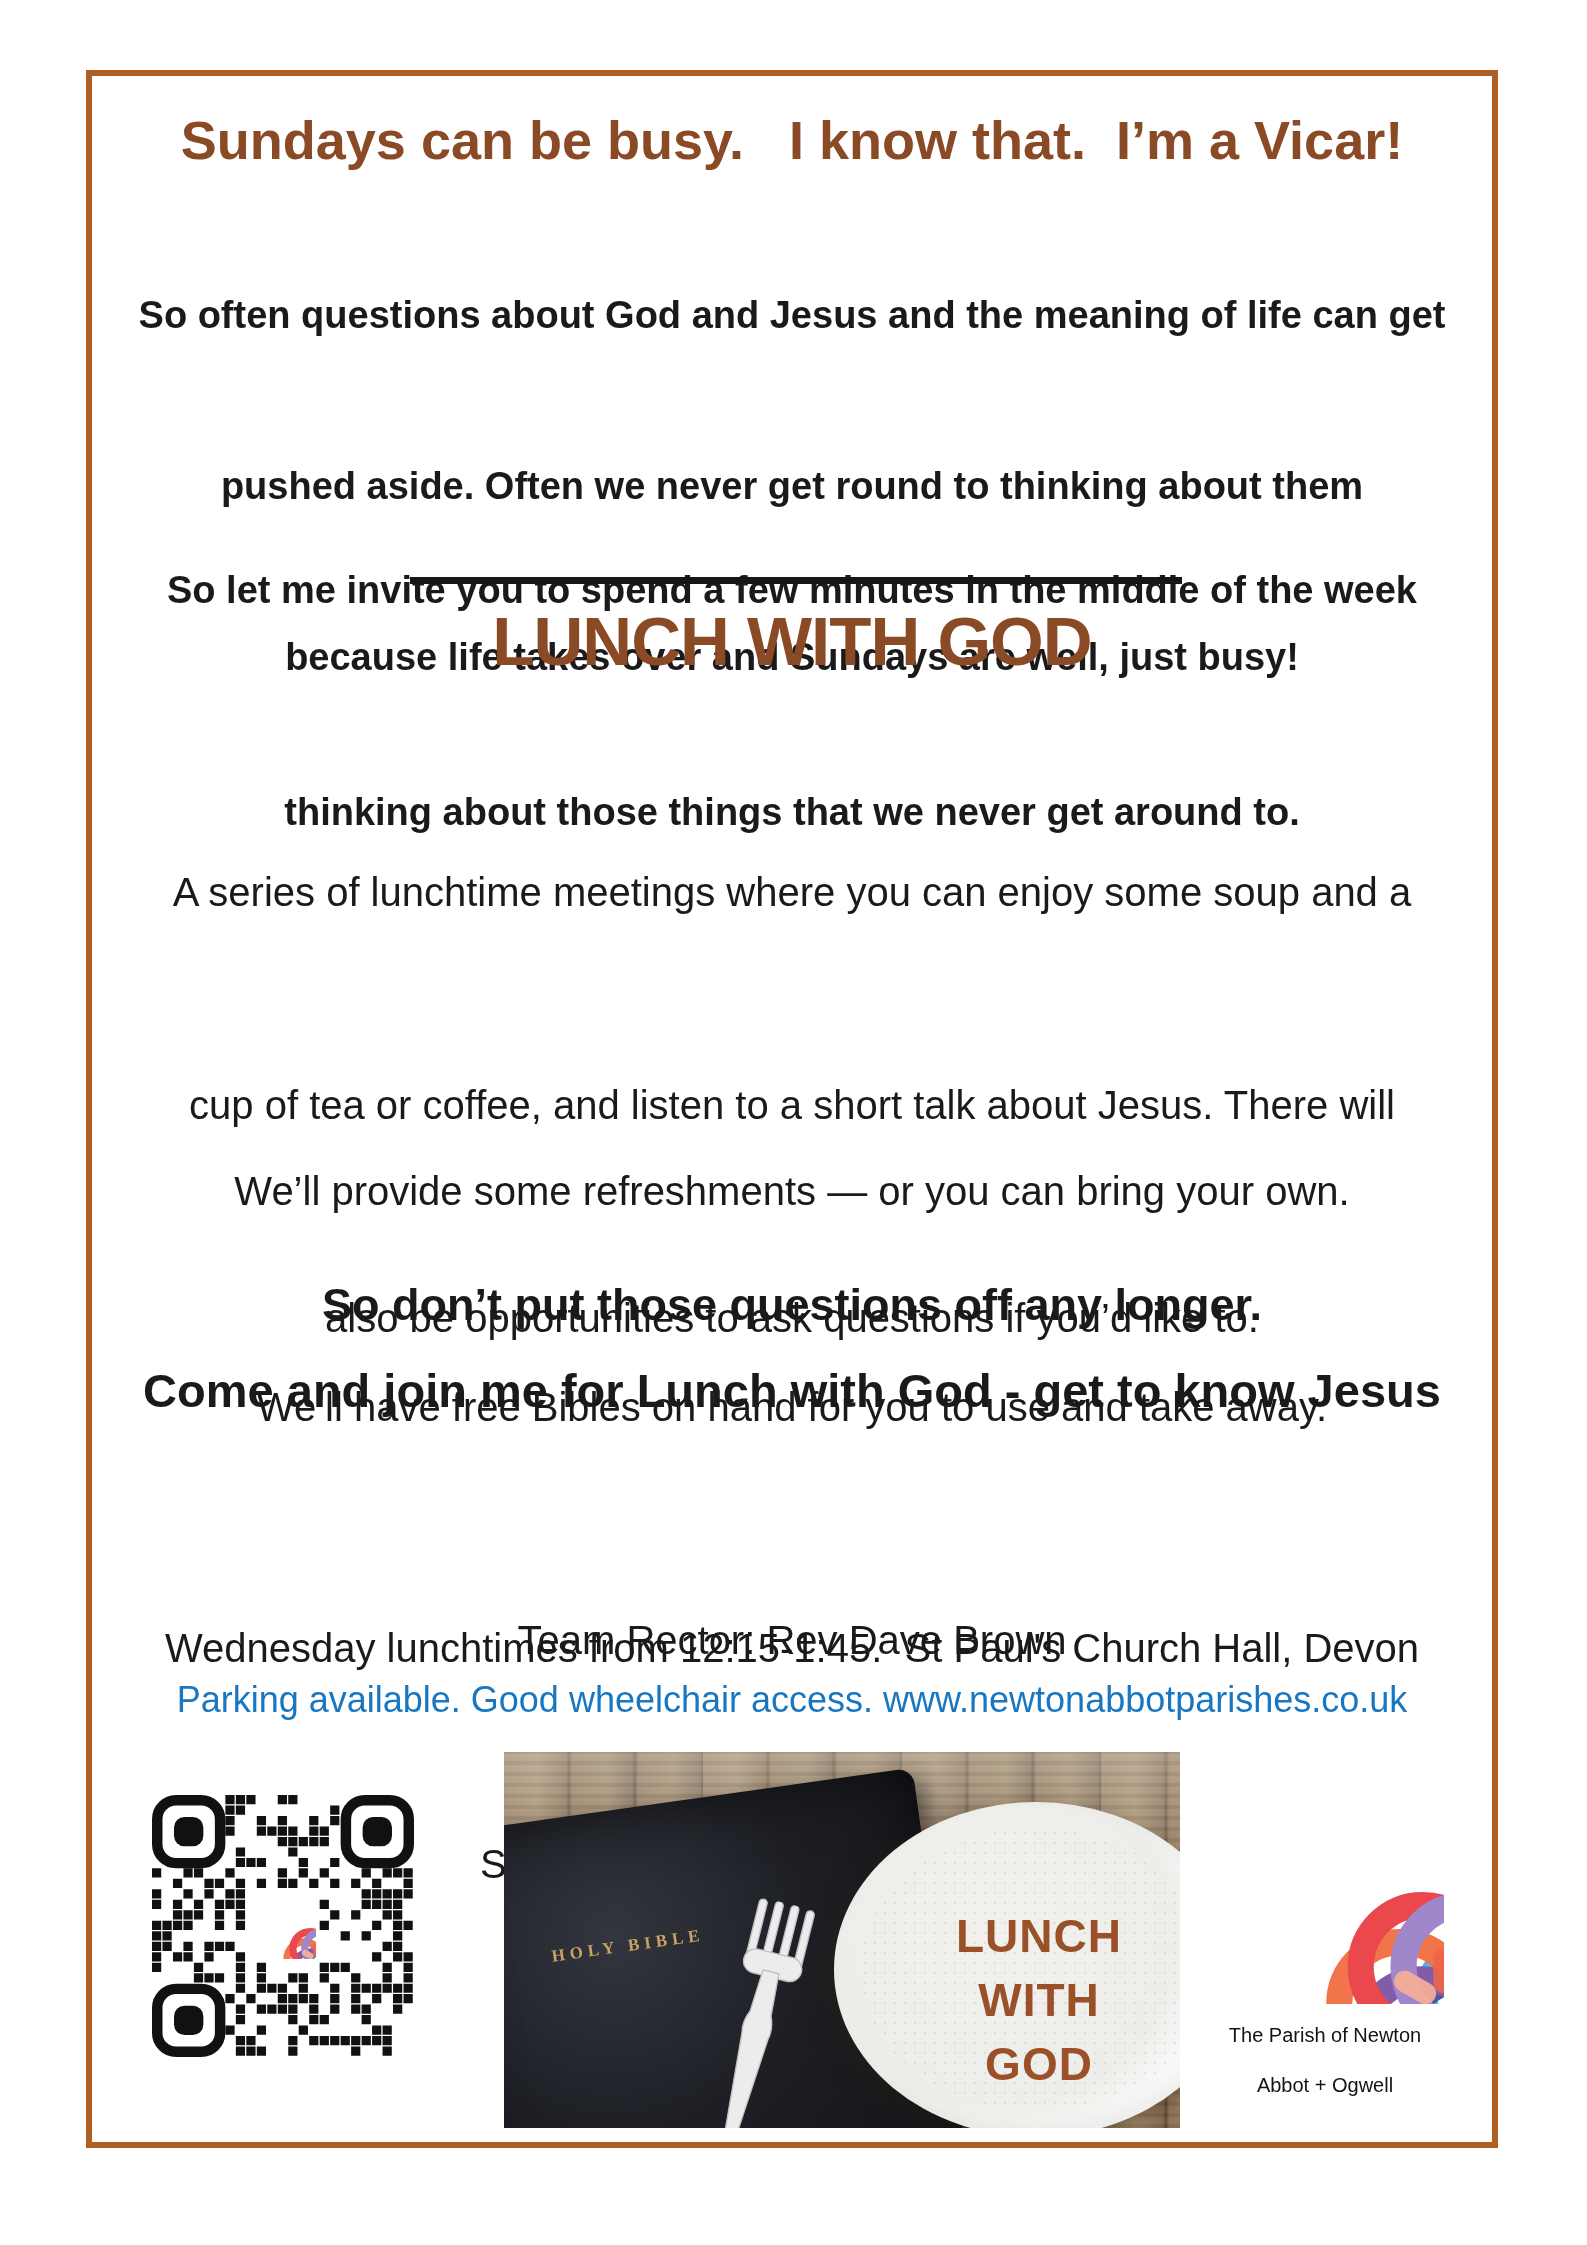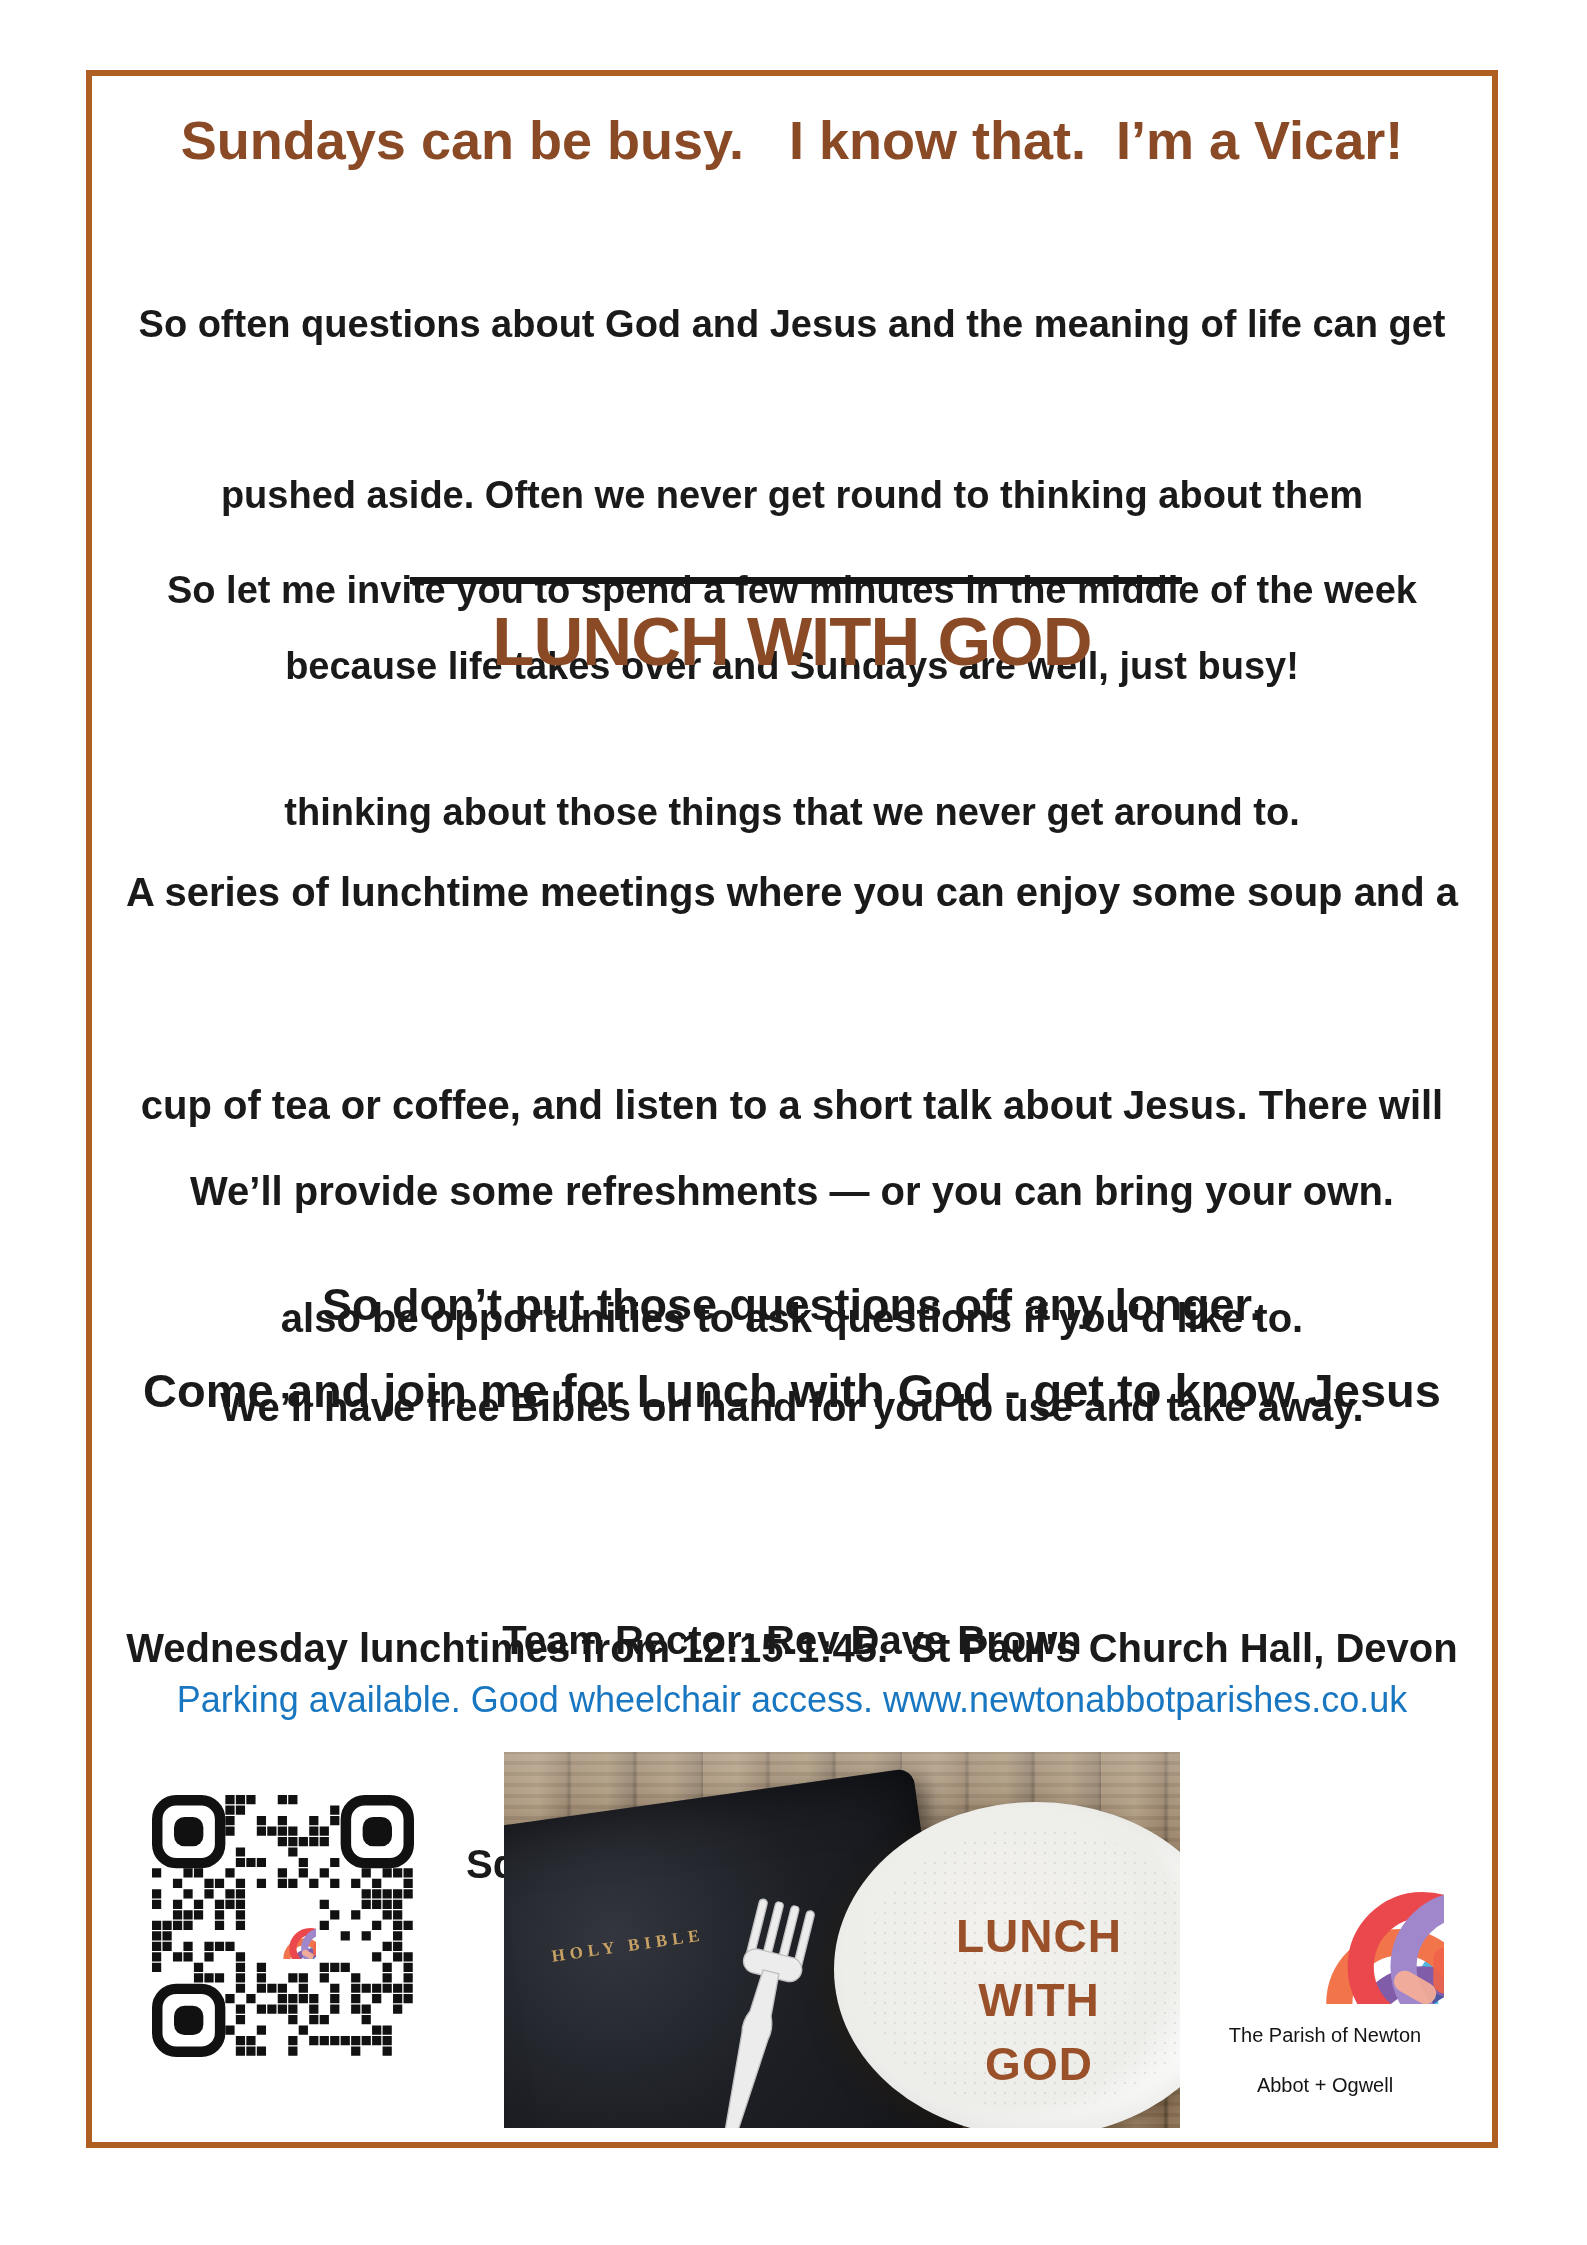--- a/index.html
+++ b/index.html
@@ -4,24 +4,24 @@
 <style>
   html,body{margin:0;padding:0;background:#ffffff;}
   .page{
     position:relative;width:1587px;height:2191px;background:#ffffff;
     font-family:"Liberation Sans",sans-serif;color:#1a1a1a;overflow:hidden;
   }
   .frame{
     position:absolute;left:86px;top:70px;width:1412px;height:2078px;
     border:6px solid #b05f23;box-sizing:border-box;
   }
-  .block{position:absolute;left:88px;width:1408px;text-align:center;white-space:pre-wrap;font-weight:bold;}
+  .block{position:absolute;left:88px;width:1408px;text-align:center;white-space:pre-wrap;}
   .bold{font-weight:700;}
   .title{top:112px;font-size:54px;font-weight:700;color:#8a4a26;line-height:56px;}
-  .p1{top:182px;font-size:38px;line-height:57px;}
+  .p1{top:173px;font-size:38px;line-height:57px;}
   .p2{top:405px;font-size:38px;line-height:74px;}
   .divider{position:absolute;left:410px;top:577px;width:772px;height:7px;background:#161616;}
   .heading{top:602px;font-size:69px;font-weight:700;color:#8a4a26;line-height:80px;letter-spacing:-1px;}
   .p3{top:715px;font-size:40px;line-height:71px;}
   .p4{top:1011px;font-size:40px;line-height:72px;}
   .cta1{top:1281px;font-size:45px;line-height:48px;}
   .cta2{top:1366px;font-size:47px;line-height:50px;}
   .p5{top:1468px;font-size:40px;line-height:72px;}
   .rector{top:1617px;font-size:40px;line-height:46px;}
   .parking{top:1679px;font-size:36px;font-weight:400;color:#1877c0;line-height:42px;}

